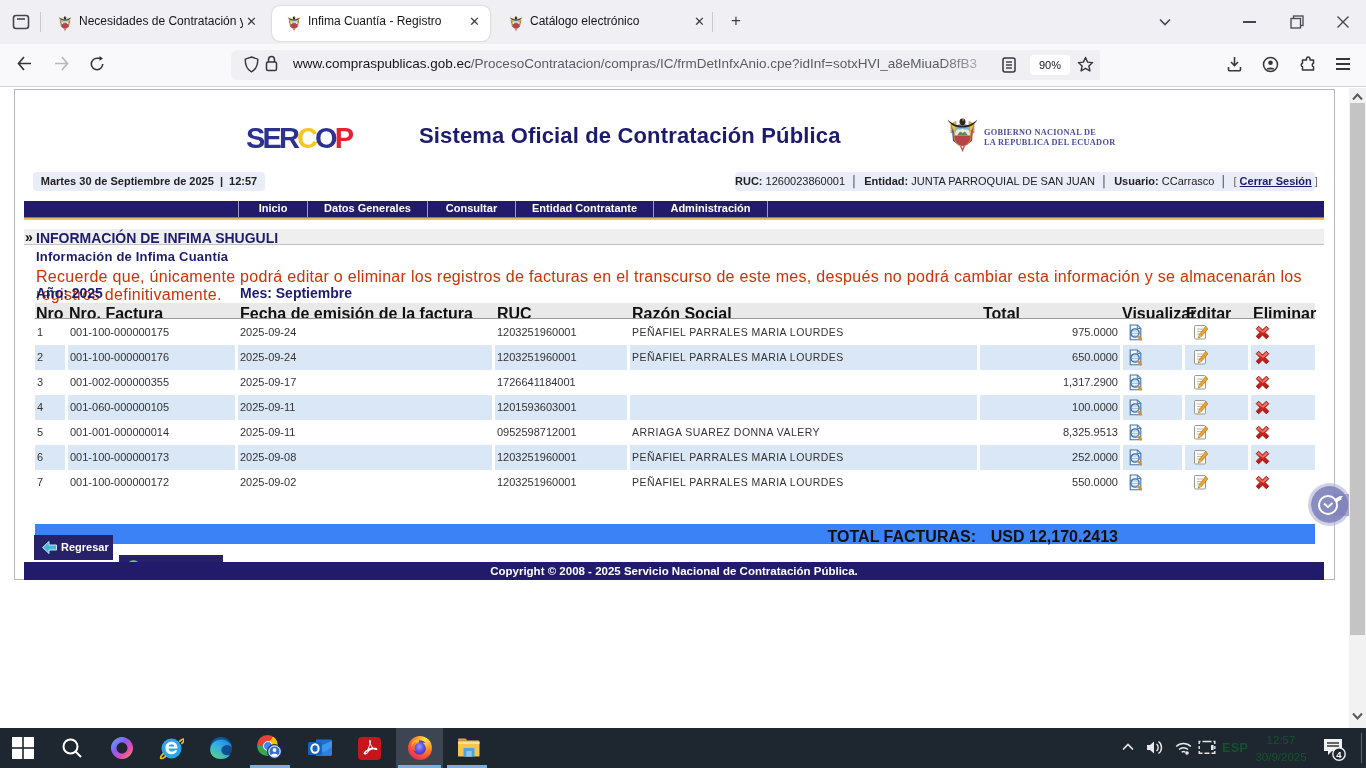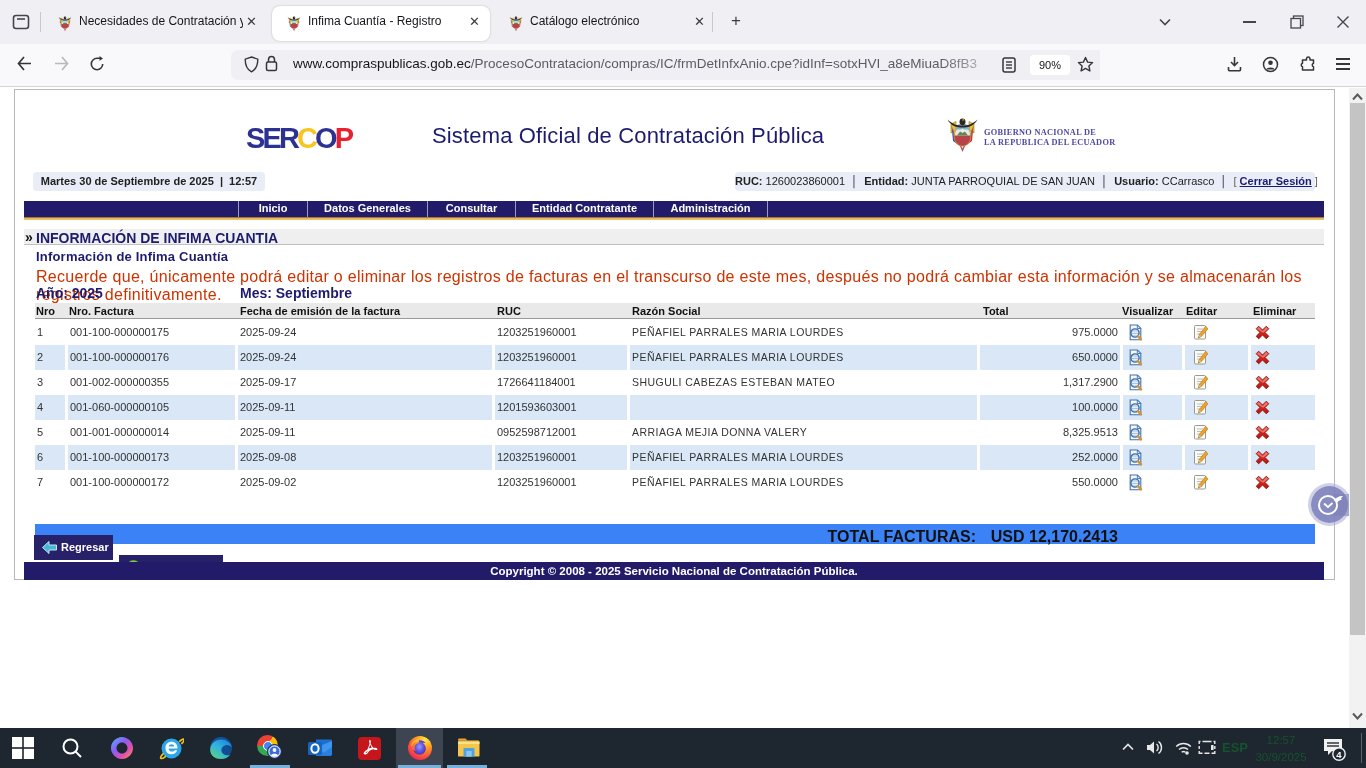--- a/index.html
+++ b/index.html
@@ -10,32 +10,32 @@
 #toolbar{left:0;top:44px;width:1366px;height:43px;background:#f9f9fb;border-bottom:1px solid #d4d4d8}
 .tabtitle{font-size:12px;color:#15141a;white-space:nowrap;overflow:hidden;height:17px;line-height:17px}
 #activetab{left:272px;top:6px;width:218px;height:35px;background:#fff;border-radius:8px;box-shadow:0 0 2px rgba(0,0,0,.25)}
 .tclose{color:#3a3a42;font-size:13px}
 #urlbar{left:231px;top:50px;width:869px;height:30px;background:#f0f0f4;border-radius:7px}
 #zoompill{left:1030px;top:55px;width:40px;height:20px;background:#fff;border-radius:4px;font-size:11px;color:#15141a;text-align:center;line-height:20px}
 .urltext{font-size:13.5px;color:#15141a;white-space:nowrap}
 .urlgray{color:#5b5b66}
 #container{left:14px;top:89px;width:1321px;height:491px;background:#fff;border:1px solid #b8b8b8}
 #sercop{left:246px;top:122px}
-#sitetitle{left:432px;top:123px;font-size:22px;font-weight:normal;color:#1c1b6e;letter-spacing:.15px}
+#sitetitle{left:419px;top:123px;font-size:22px;font-weight:bold;color:#1c1b6e;letter-spacing:.15px}
 #govtext{left:984px;top:128px;font-family:"Liberation Serif",serif;font-size:8.3px;font-weight:bold;color:#4a4aa0;line-height:10px;letter-spacing:.3px}
 #datebox{left:33px;top:172px;width:232px;height:19px;background:#e9edf7;border-radius:4px;font-size:11px;font-weight:bold;color:#222;text-align:center;line-height:19px}
 #rucbox{left:735px;top:172px;width:580px;height:19px;background:#e9edf7;border-radius:4px;font-size:11px;color:#222;text-align:center;line-height:19px;white-space:nowrap}
 #menubar{left:24px;top:201px;width:1300px;height:16px;background:#221b6a}
 .mi{position:absolute;top:0;height:16px;color:#fff;font-size:11px;font-weight:bold;text-align:center;line-height:15px;border-right:1px solid #9b9bc0}
 #crumb{left:24px;top:229px;width:1300px;height:16px;background:#efefef;border-bottom:1px solid #c0c0c0;font-size:14px;font-weight:bold}
 #ictitle{left:36px;top:249px;font-size:13px;letter-spacing:.2px;font-weight:bold;color:#1c1b6e}
 #warn{left:36px;top:268px;font-size:16px;letter-spacing:.3px;font-weight:normal;color:#cc3300}
 #anio{left:36px;top:285px;font-size:14px;font-weight:bold;color:#1c1b6e}
 #mes{left:240px;top:285px;font-size:14px;font-weight:bold;color:#1c1b6e}
-.th{position:absolute;top:305px;height:16px;font-size:11px;font-weight:bold;color:#111}
+.th{position:absolute;top:305px;height:16px;font-size:16px;font-weight:bold;color:#111}
 .row{position:absolute;left:35px;width:1280px;height:25px}
 .blue{background:#d9e7f7}
 .cell{position:absolute;top:0;height:25px;font-size:11px;color:#333;line-height:25px;white-space:nowrap}
 .rz{font-size:10.5px;letter-spacing:.45px}
 #totalrow{left:35px;top:524px;width:1280px;height:20px;background:#3b82f6;font-size:16px;font-weight:bold;color:#111}
 .btn{position:absolute;background:#262168;color:#fff;font-size:11px;font-weight:bold;height:25px;line-height:25px;white-space:nowrap}
 #footer{left:24px;top:562px;width:1300px;height:18px;background:#221b6a;color:#fff;font-size:11.5px;font-weight:bold;text-align:center;line-height:18px}
 #sbar{left:1349px;top:88px;width:17px;height:640px;background:#f2f2f2}
 #sthumb{left:1350px;top:103px;width:15px;height:532px;background:#c4c4c4}
 #taskbar{left:0;top:728px;width:1366px;height:40px;background:#1e2630}
@@ -159,21 +159,21 @@
 <div class="a" style="left:24px;top:217px;width:1300px;height:3px;background:linear-gradient(#8a5030,#eec35f 55%)"></div>
 <div class="a" id="menubar">
   <div class="mi" style="left:214px;width:70px;border-left:1px solid #9b9bc0">Inicio</div>
   <div class="mi" style="left:284px;width:120px">Datos Generales</div>
   <div class="mi" style="left:404px;width:88px">Consultar</div>
   <div class="mi" style="left:492px;width:138px">Entidad Contratante</div>
   <div class="mi" style="left:630px;width:114px">Administración</div>
 </div>
 <div class="a" id="crumb">
     <span style="color:#111;position:absolute;left:1px;top:0;font-size:14px">»</span>
-    <span style="color:#1c1b6e;position:absolute;left:12px;top:1px">INFORMACIÓN DE INFIMA CUANTIA</span>
+    <span style="color:#1c1b6e;position:absolute;left:12px;top:1px">INFORMACIÓN DE INFIMA SHUGULI</span>
   </div>
 <div class="a" id="ictitle">Información de Infima Cuantía</div>
 <div class="a" id="warn">Recuerde que, únicamente podrá editar o eliminar los registros de facturas en el transcurso de este mes, después no podrá cambiar esta información y se almacenarán los registros definitivamente.</div>
 <div class="a" id="anio">Año: 2025</div>
 <div class="a" id="mes">Mes: Septiembre</div>
 <div class="a" style="left:35px;top:303px;width:1280px;height:16px;background:#e9e9e9"></div>
 <div class="th" style="left:36px">Nro</div>
 <div class="th" style="left:69px">Nro. Factura</div>
 <div class="th" style="left:240px">Fecha de emisión de la factura</div>
 <div class="th" style="left:497px">RUC</div>
@@ -255,21 +255,20 @@
     </svg>
   <svg class="a" style="left:1219px;top:4px" width="17" height="17" viewBox="0 0 17 17">
       <use href="#icoX"></use>
     </svg>
 </div>
 <div class="row" style="top:370px">
   <div class="cell" style="left:2px">3</div>
   <div class="cell" style="left:35px">001-002-000000355</div>
   <div class="cell" style="left:205px">2025-09-17</div>
   <div class="cell" style="left:462px">1726641184001</div>
-  <div class="cell rz" style="left:597px">SHUGULI CABEZAS ESTEBAN MATEO</div>
   <div class="cell" style="right:197px">1,317.2900</div>
   <svg class="a" style="left:1092px;top:4px" width="17" height="17" viewBox="0 0 17 17">
       <use href="#icoV"></use>
     </svg>
   <svg class="a" style="left:1157px;top:4px" width="17" height="17" viewBox="0 0 17 17">
       <use href="#icoE"></use>
     </svg>
   <svg class="a" style="left:1219px;top:4px" width="17" height="17" viewBox="0 0 17 17">
       <use href="#icoX"></use>
     </svg>
@@ -296,21 +295,21 @@
     </svg>
   <svg class="a" style="left:1219px;top:4px" width="17" height="17" viewBox="0 0 17 17">
       <use href="#icoX"></use>
     </svg>
 </div>
 <div class="row" style="top:420px">
   <div class="cell" style="left:2px">5</div>
   <div class="cell" style="left:35px">001-001-000000014</div>
   <div class="cell" style="left:205px">2025-09-11</div>
   <div class="cell" style="left:462px">0952598712001</div>
-  <div class="cell rz" style="left:597px">ARRIAGA MEJIA DONNA VALERY</div>
+  <div class="cell rz" style="left:597px">ARRIAGA SUAREZ DONNA VALERY</div>
   <div class="cell" style="right:197px">8,325.9513</div>
   <svg class="a" style="left:1092px;top:4px" width="17" height="17" viewBox="0 0 17 17">
       <use href="#icoV"></use>
     </svg>
   <svg class="a" style="left:1157px;top:4px" width="17" height="17" viewBox="0 0 17 17">
       <use href="#icoE"></use>
     </svg>
   <svg class="a" style="left:1219px;top:4px" width="17" height="17" viewBox="0 0 17 17">
       <use href="#icoX"></use>
     </svg>

